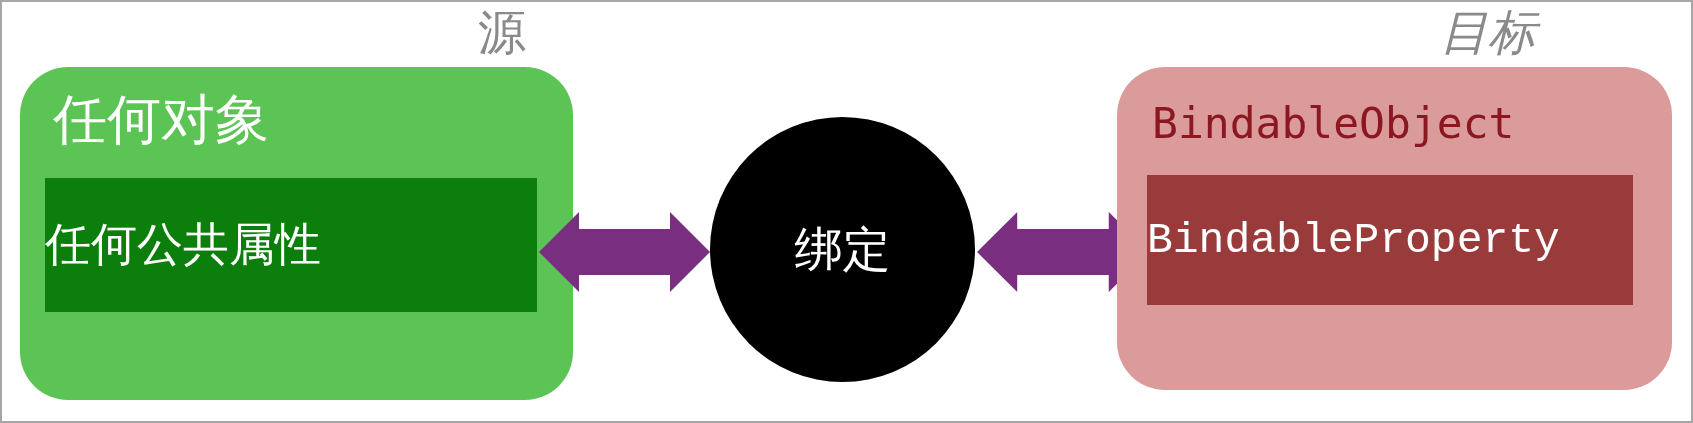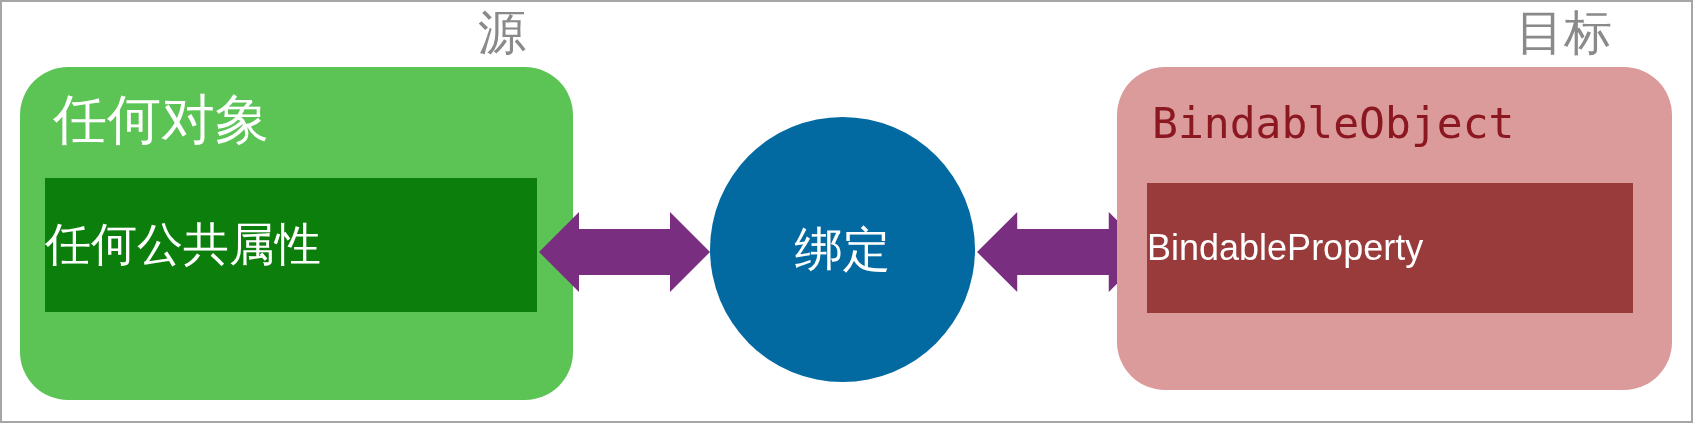--- a/index.html
+++ b/index.html
@@ -17,21 +17,21 @@
 
   .corner-label {
     position: absolute;
     top: 0px;
     font-size: 48px;
     line-height: 60px;
     color: #8a8a8a;
     white-space: nowrap;
   }
   #source-label { left: 476px; }
-  #target-label { left: 1514px; }
+  #target-label { left: 1438px; font-style: italic; }
 
   .big-box {
     position: absolute;
     top: 65px;
     border-radius: 48px;
   }
   #source-box  { left: 18px;   width: 553px; height: 333px; }
   #target-box  { left: 1115px; width: 555px; height: 323px; }
 
   .box-title {
@@ -54,23 +54,23 @@
     display: flex;
     align-items: center;
     color: #ffffff;
     white-space: nowrap;
   }
   #source-property-box {
     left: 25px; top: 111px; width: 492px; height: 134px;
     font-size: 46px;
   }
   #target-property-box {
-    left: 30px; top: 116px; width: 486px; height: 130px;
-    font-family: Liberation Sans, sans-serif;
-    font-size: 36px;
+    left: 30px; top: 108px; width: 486px; height: 130px;
+    font-family: Liberation Mono, monospace;
+    font-size: 43px;
   }
 
   #binding-circle {
     position: absolute;
     left: 708px; top: 115px;
     width: 265px; height: 265px;
     border-radius: 50%;
     display: flex;
     align-items: center;
     justify-content: center;
@@ -103,21 +103,21 @@
       <span>任何公共属性</span>
     </div>
   </div>
 
   <div id="arrow-left" class="double-arrow" style="color: rgb(122, 46, 128);">
     <svg viewBox="0 0 171 80" preserveAspectRatio="none" aria-hidden="true">
       <polygon fill="currentColor" points="0,40 40,0 40,17 131,17 131,0 171,40 131,80 131,63 40,63 40,80"></polygon>
     </svg>
   </div>
 
-  <div id="binding-circle" style="background-color: #0369a1;">
+  <div id="binding-circle" style="background-color: #000000;">
     <span>绑定</span>
   </div>
 
   <div id="arrow-right" class="double-arrow" style="color: rgb(122, 46, 128);">
     <svg viewBox="0 0 171 80" preserveAspectRatio="none" aria-hidden="true">
       <polygon fill="currentColor" points="0,40 40,0 40,17 131,17 131,0 171,40 131,80 131,63 40,63 40,80"></polygon>
     </svg>
   </div>
 
   <div id="target-box" class="big-box" style="background-color: rgb(219, 155, 155);">

